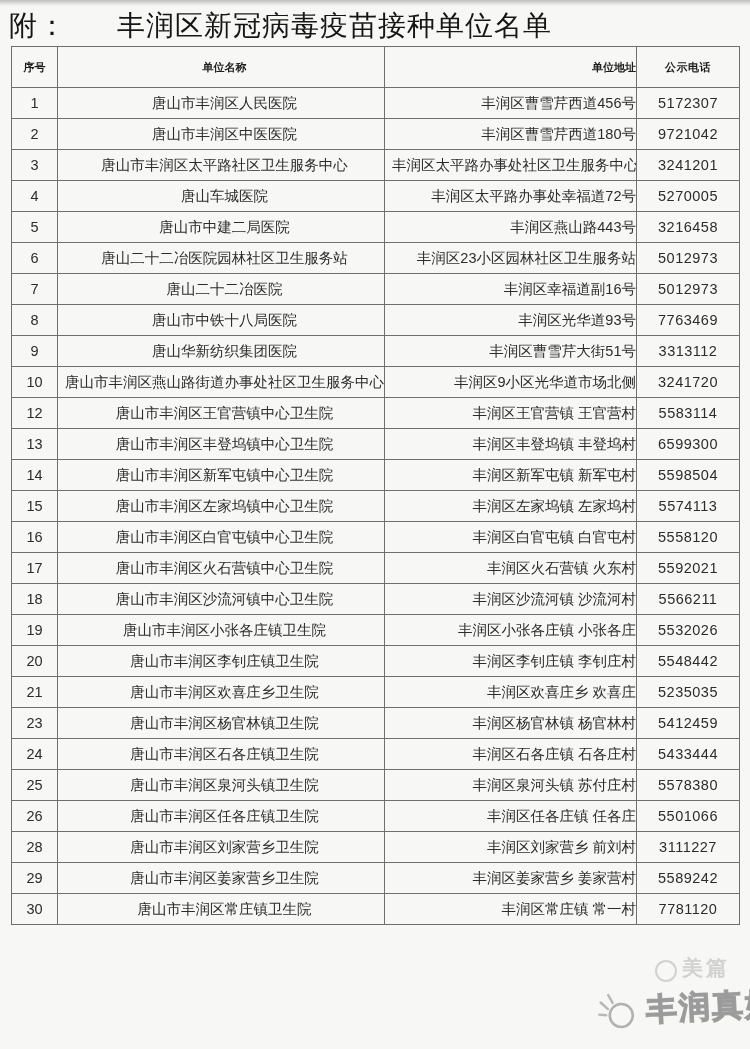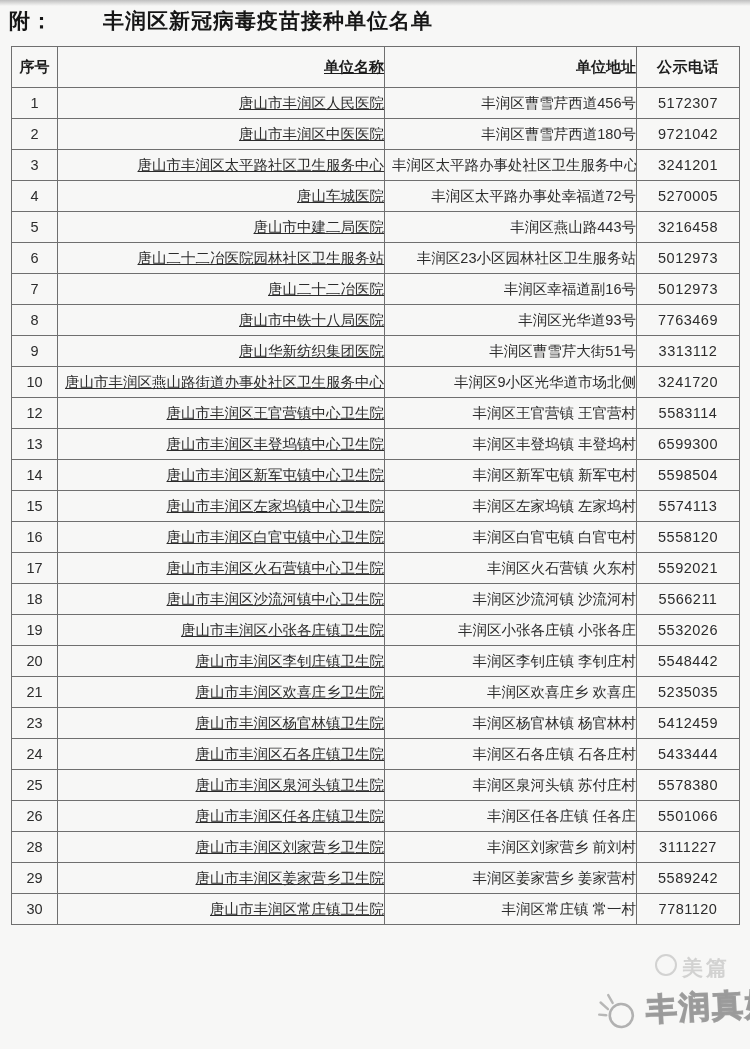--- a/index.html
+++ b/index.html
@@ -9,47 +9,47 @@
     font-family:"Liberation Sans","DejaVu Sans",sans-serif;
     color:#2c2c2c;
   }
   .top-edge{
     position:absolute;top:0;left:0;right:0;height:6px;
     background:linear-gradient(#bFbFbF,rgba(247,247,246,0));
     pointer-events:none;
   }
   .title{
     position:absolute;top:7px;left:9px;
-    font-size:21px;font-weight:bold;color:#161616;
+    font-size:28px;font-weight:normal;color:#161616;
     letter-spacing:1px;white-space:nowrap;
   }
   .title .main{margin-left:50px;}
   table.units{
     position:absolute;top:46px;left:11px;
     width:728px;border-collapse:collapse;table-layout:fixed;
     background:transparent;
   }
   .units th,.units td{
     border:1px solid #6f6f6f;
     overflow:hidden;white-space:nowrap;
     font-size:14.5px;color:#2c2c2c;
     padding:0;
   }
   .units thead th{
-    height:40px;font-size:15px;font-weight:bold;color:#1d1d1d;
+    height:40px;font-size:11px;font-weight:bold;color:#1d1d1d;
   }
   .units tbody td{height:30px;}
   .c-no{text-align:center;}
-  .c-name{text-align:right;padding-left:7px !important;text-decoration:underline;}
+  .c-name{text-align:center;padding-left:7px !important;}
   .c-addr{text-align:right;padding-left:7px !important;}
   .c-phone{text-align:center;letter-spacing:0.5px;}
   
   .wm-meipian{
     position:absolute;left:655px;top:954px;
-    display:flex;align-items:flex-start;gap:5px;
+    display:flex;align-items:flex-end;gap:5px;
     color:rgba(150,150,150,0.38);
     font-size:21px;font-weight:bold;letter-spacing:3px;
     pointer-events:none;
   }
   .wm-meipian .dot{
     width:18px;height:18px;border:2px solid rgba(150,150,150,0.38);
     border-radius:50%;
   }
   
   .wm-brand{

